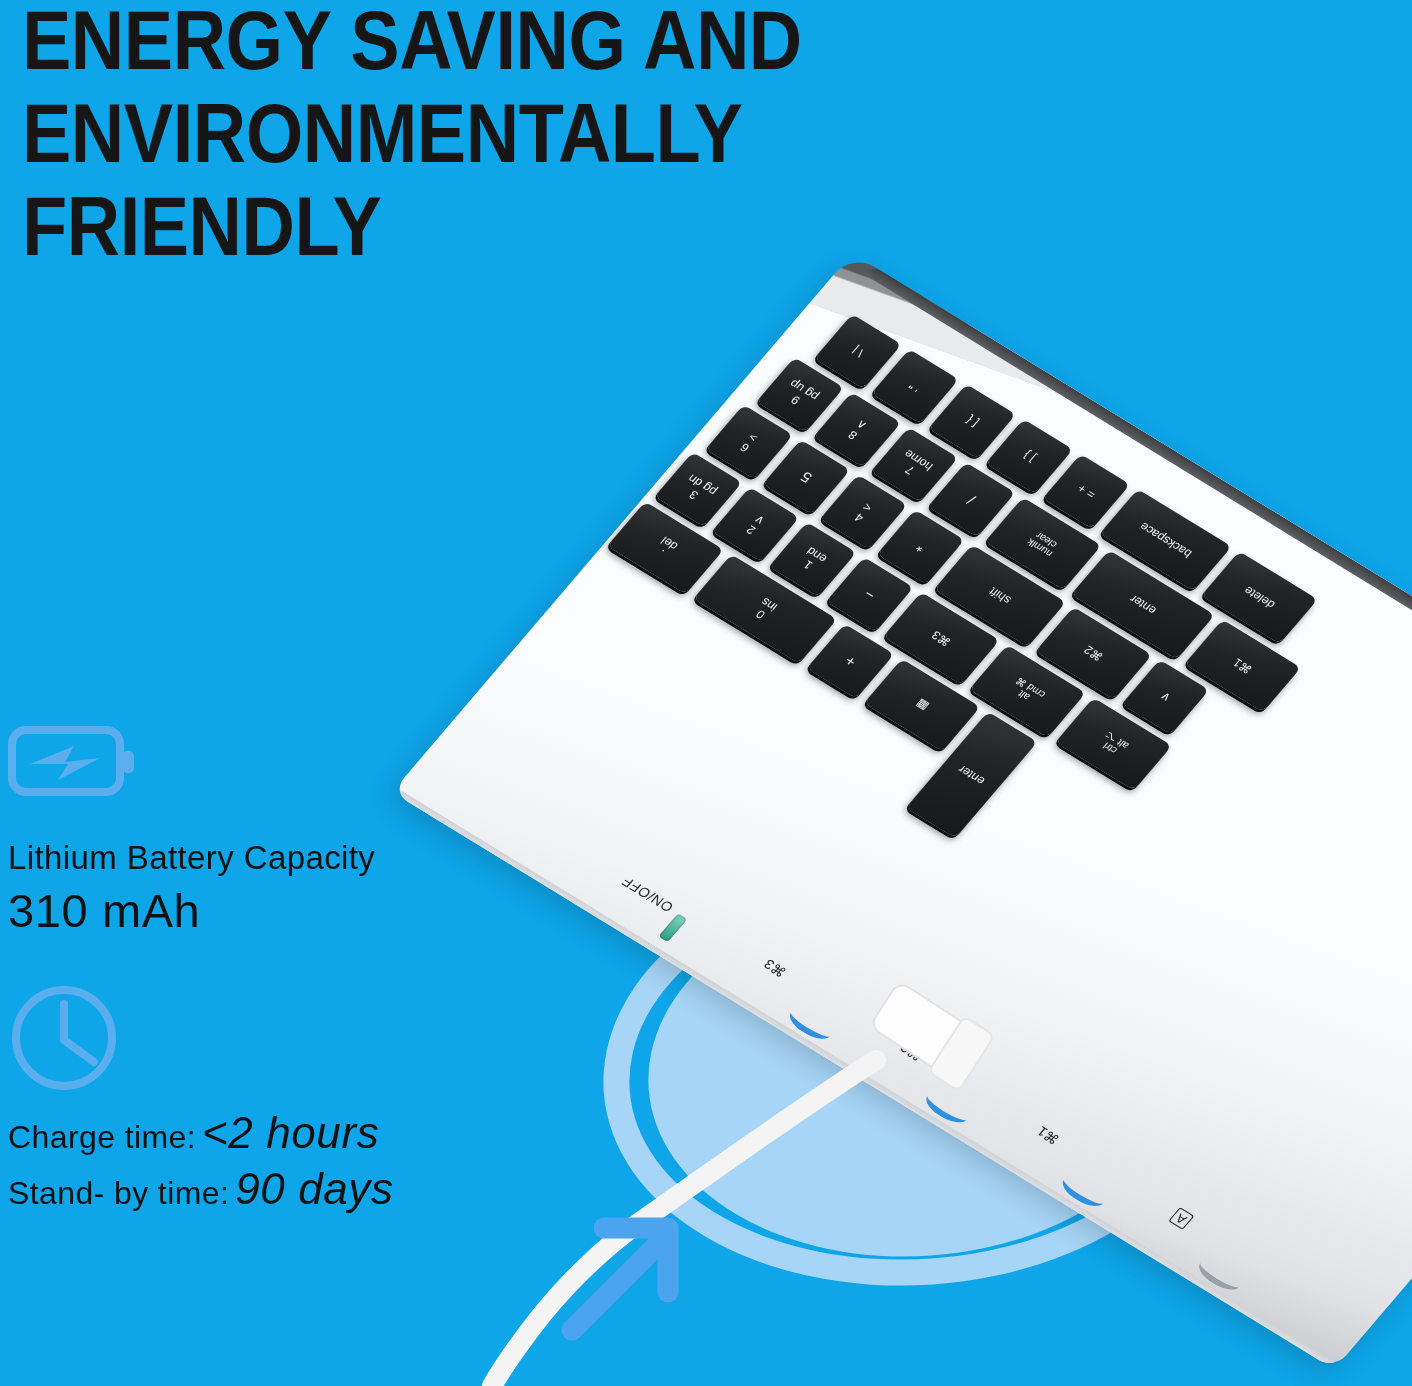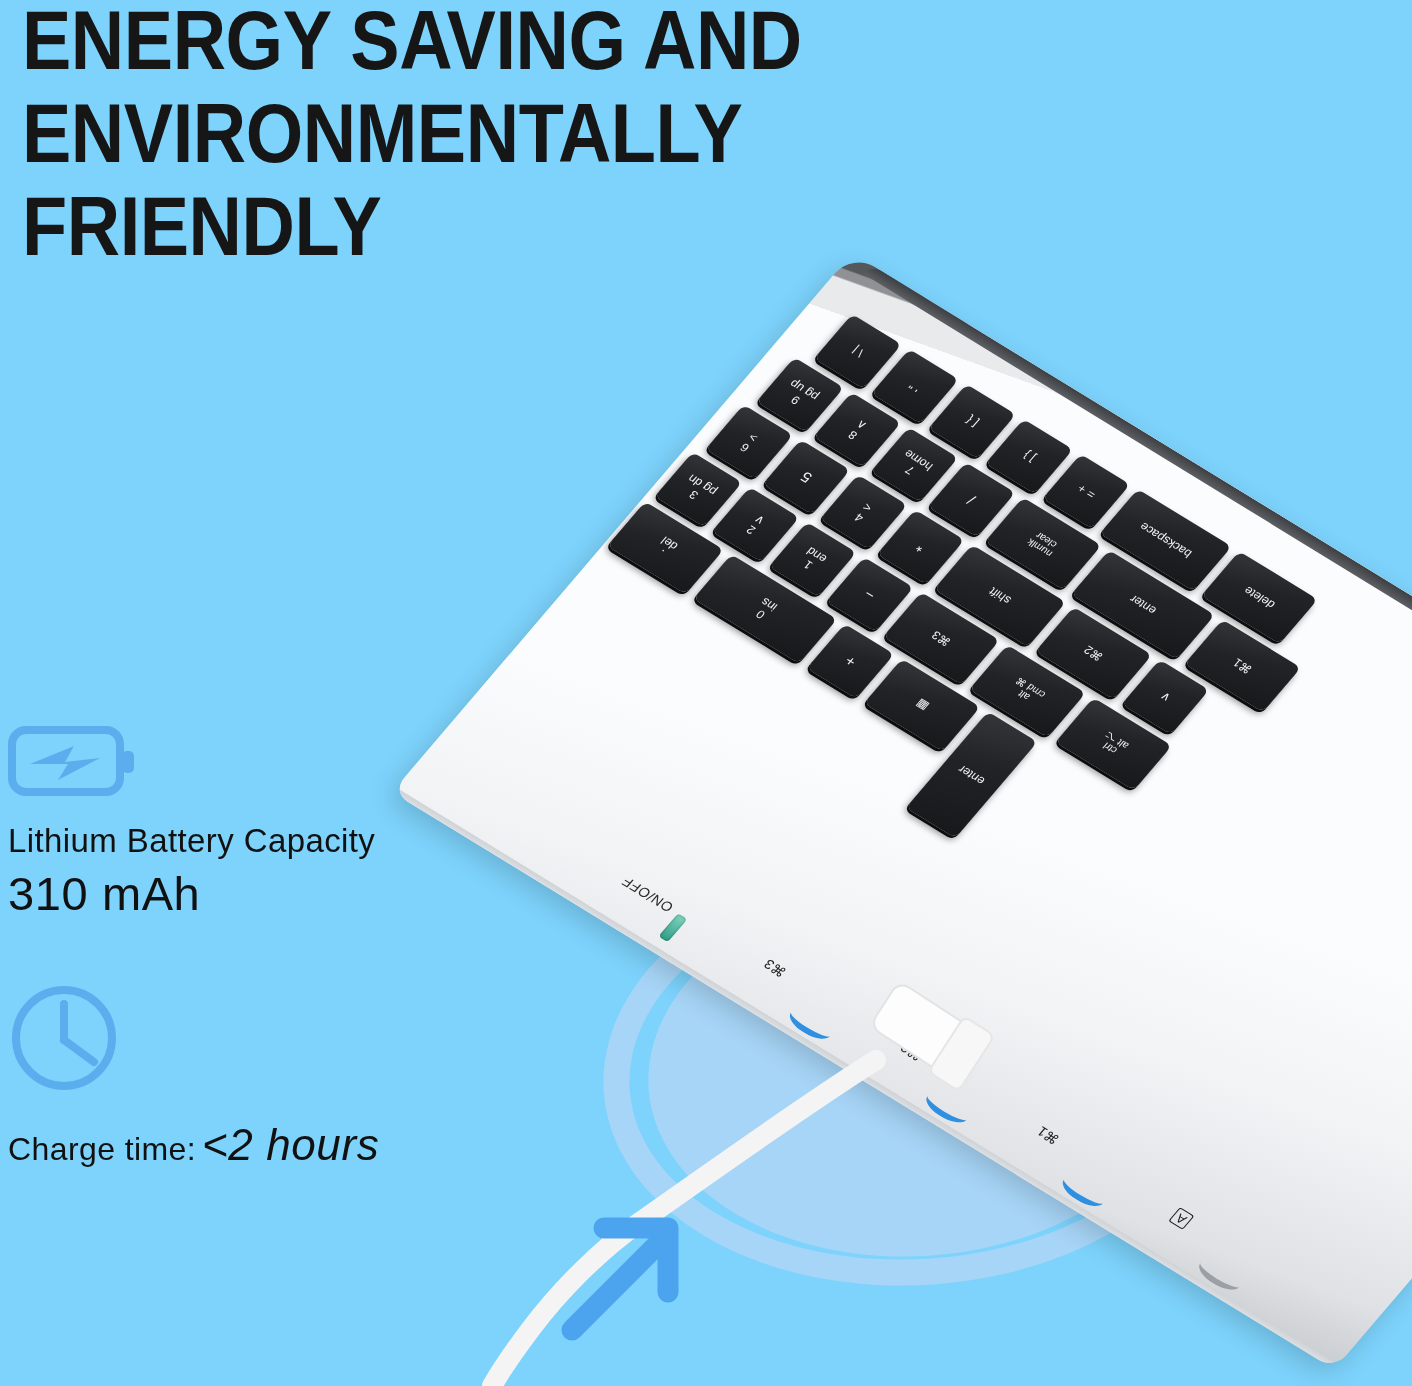--- a/index.html
+++ b/index.html
@@ -3,21 +3,21 @@
 <meta charset="utf-8">
 <style>
   html,body{margin:0;padding:0;}
   body{
     width:1412px;height:1386px;
     background:#ffffff;
     font-family:"Liberation Sans",sans-serif;
     overflow:hidden;
     position:relative;
   }
-  #stage{position:absolute;inset:0;overflow:hidden;background:#7dd3fc;}
+  #stage{position:absolute;inset:0;overflow:hidden;background:#0ea5e9;}
 
   
   #headline{
     position:absolute; left:22px; top:-6px; width:960px;
     font-family:"Liberation Sans",sans-serif;
     font-weight:700;
     font-size:84px;
     line-height:93px;
     letter-spacing:-0.5px;
     color:#161616;
@@ -341,31 +341,35 @@
   </div>
 
   <div class="feature" id="feat-battery">
     <div class="icon-wrap">
       <svg width="132" height="76" viewBox="0 0 132 76">
         <rect x="4" y="6" width="108" height="62" rx="14" ry="14" fill="none" stroke="#5BAEEE" stroke-width="8"></rect>
         <rect x="114" y="27" width="12" height="22" rx="5" fill="#5BAEEE"></rect>
         <path d="M22,40 L66,22 L57,38 L92,34 L50,56 L60,40 Z" fill="#5BAEEE"></path>
       </svg>
     </div>
-    <div class="ftext flabel" style="margin-top:18px;">Lithium Battery Capacity</div>
+    <div class="ftext flabel" style="margin-top:35px;">Lithium Battery Capacity</div>
     <div class="ftext fvalue" style="margin-top:6px;">310 mAh</div>
   </div>
 
   <div class="feature" id="feat-clock">
     <div class="icon-wrap">
       <svg width="124" height="118" viewBox="0 0 124 118">
         <circle cx="56" cy="56" r="48" fill="none" stroke="#5BAEEE" stroke-width="8"></circle>
         <path d="M56,22 L56,58" fill="none" stroke="#5BAEEE" stroke-width="8" stroke-linecap="round"></path>
         <path d="M56,58 L86,80" fill="none" stroke="#5BAEEE" stroke-width="8" stroke-linecap="round"></path>
       </svg>
     </div>
-    <div class="line-mixed" style="margin-top:16px;">
+    <div class="line-mixed" style="margin-top:4px;">
       <span class="ftext flabel">Charge time:</span>
       <span class="ftext fvalue">&lt;2 hours</span>
     </div>
+    <div class="line-mixed" style="margin-top:6px;">
+      <span class="ftext flabel">Stand- by time:</span>
+      <span class="ftext fvalue">90 days</span>
+    </div>
   </div>
 
 </div>
 
 </body></html>

